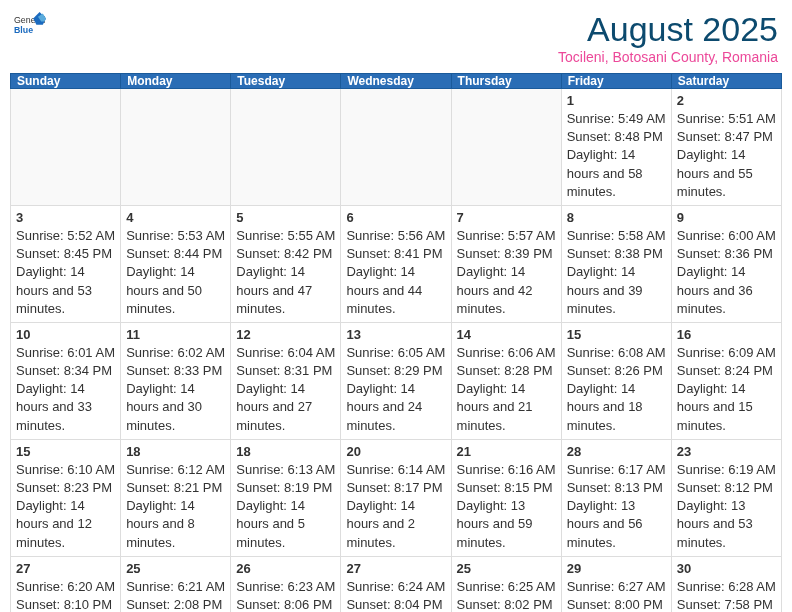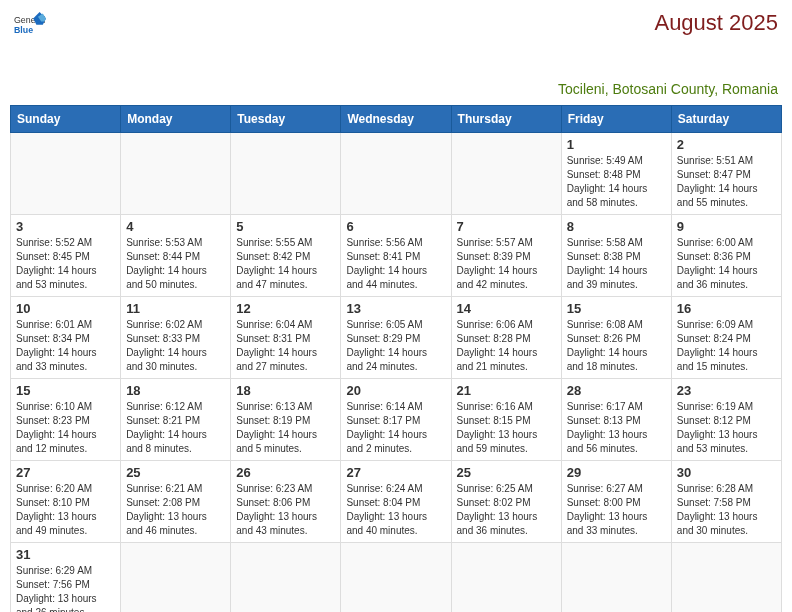--- a/index.html
+++ b/index.html
@@ -23,41 +23,40 @@
       gap: 4px;
     }
     .logo-icon {
       width: 32px;
       height: 28px;
     }
     .title-block {
       text-align: right;
     }
     .month-year {
-      font-size: 22px;
-      color: #7f1d1d;
+      font-size: 34px;
+      color: #0c4a6e;
       font-weight: normal;
     }
     .location {
       font-size: 14px;
-      color: #4d7c0f;
-      margin-top: 45px;
+      color: #ec4899;
     }
     .calendar {
       width: 100%;
       border-collapse: collapse;
       border: 1px solid #ccc;
     }
     .calendar th {
       background-color: #2a6db5;
       color: #fff;
       font-size: 12px;
       font-weight: bold;
       text-align: left;
-      padding: 6px 6px;
+      padding: 0 6px;
       border: 1px solid #1a5a9a;
     }
     .calendar td {
       vertical-align: top;
       border: 1px solid #ddd;
       padding: 4px 5px;
       font-size: 9.5px;
       color: #333;
       width: calc(100% / 7);
       min-height: 70px;
@@ -67,21 +66,21 @@
       background: #f9f9f9;
     }
     .day-number {
       font-size: 13px;
       font-weight: bold;
       color: #333;
       display: block;
       margin-bottom: 2px;
     }
     .day-info {
-      font-size: 10px;
+      font-size: 13px;
       color: #333;
       line-height: 1.4;
     }
     .last-row td {
       height: 60px;
     }
   </style>
 </head>
 <body>
 

